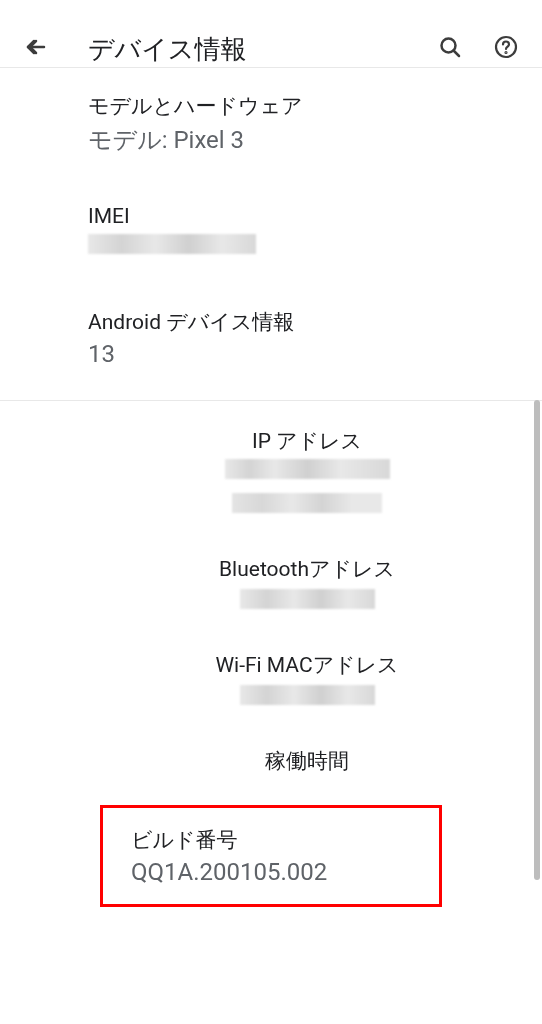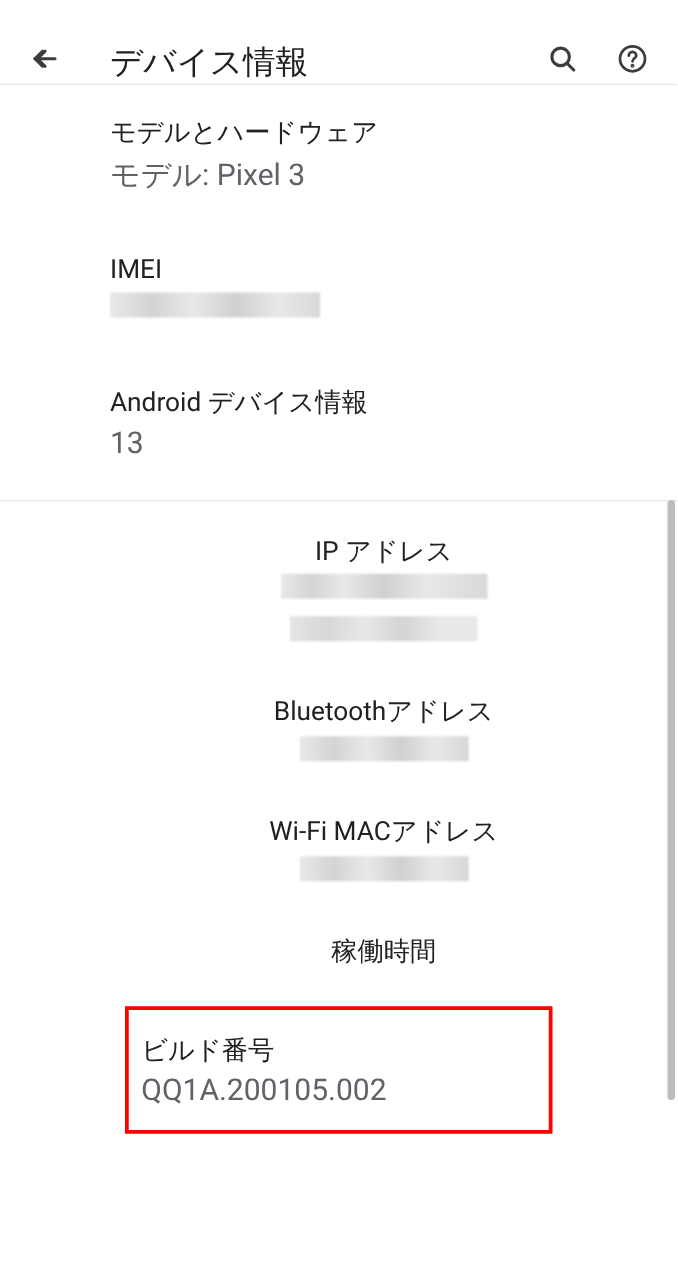--- a/index.html
+++ b/index.html
@@ -95,21 +95,21 @@
     .blurred-line2 {
       display: inline-block;
       background: linear-gradient(90deg, #e4e4e4 0%, #d8d8d8 20%, #e8e8e8 40%, #d4d4d4 60%, #e8e8e8 80%);
       height: 20px;
       width: 150px;
       filter: blur(1px);
     }
     .highlight-box {
       border: 3px solid #ff0000;
       margin: 8px 100px 8px 100px;
-      padding: 18px 10px;
+      padding: 18px 28px;
     }
     .highlight-box .item-title {
       font-size: 21px;
     }
     .scrollbar {
       position: absolute;
       right: 2px;
       top: 400px;
       width: 6px;
       height: 480px;

